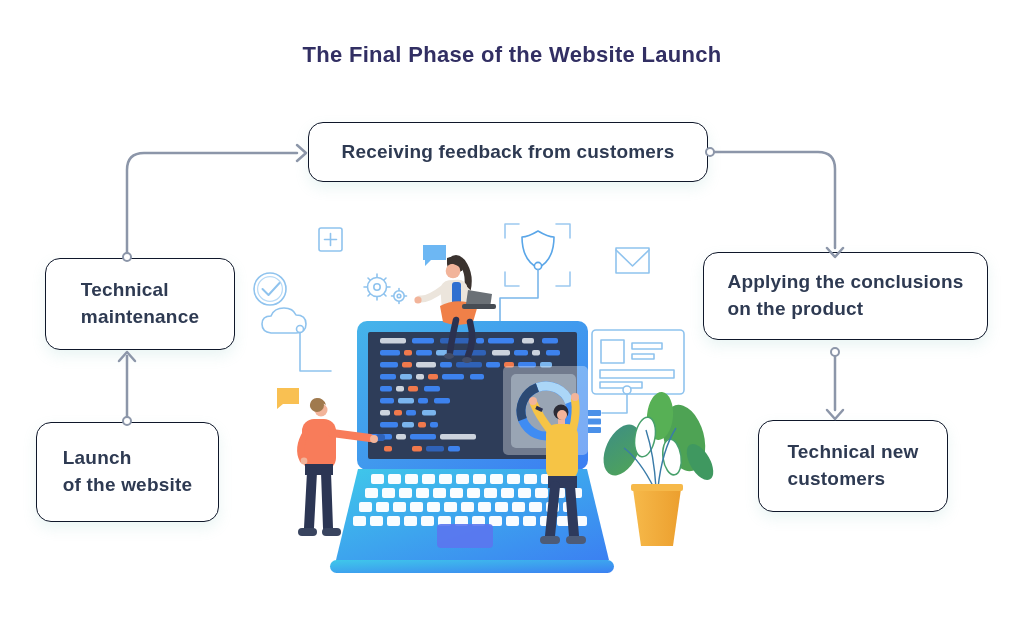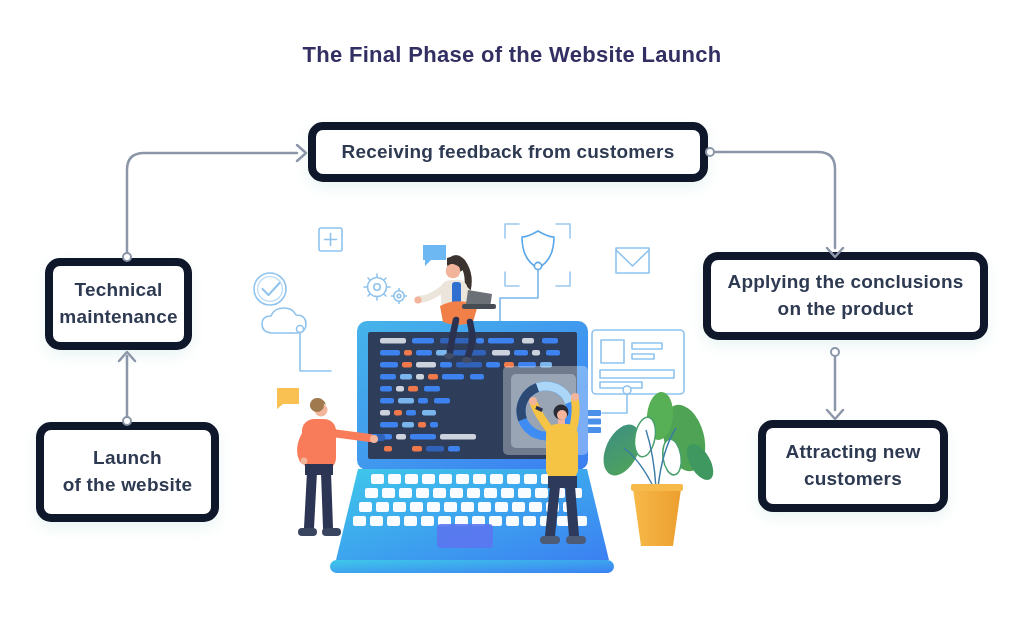--- a/index.html
+++ b/index.html
@@ -5,28 +5,28 @@
   html,body{margin:0;padding:0;}
   body{
     width:1024px;height:629px;position:relative;overflow:hidden;
     background:#ffffff;font-family:"Liberation Sans",sans-serif;
   }
   .title{
     position:absolute;top:42px;left:0;width:100%;text-align:center;
     font-size:22px;font-weight:bold;color:#322f63;letter-spacing:.3px;z-index:5;
   }
   .node{
-    position:absolute;background:#fff;border:8px solid #0f172a;border-radius:15px;
-    display:flex;align-items:center;justify-content:center;text-align:center;
+    position:absolute;background:#fff;border:1px solid #0f172a;border-radius:15px;
+    display:flex;align-items:center;justify-content:center;text-align:left;
     color:#2e3a52;font-weight:bold;z-index:3;box-sizing:border-box;padding:0 8px;
     box-shadow:0 6px 14px rgba(125,195,185,0.16);
   }
   .node span{white-space:pre-line;line-height:1.4;letter-spacing:.2px;}
   #node-receiving{left:308px;top:122px;width:400px;height:60px;font-size:19px;}
-  #node-technical{left:45px;top:258px;width:147px;height:92px;font-size:19px;}
+  #node-technical{left:45px;top:258px;width:190px;height:92px;font-size:19px;}
   #node-launch{left:36px;top:422px;width:183px;height:100px;font-size:19px;}
   #node-applying{left:703px;top:252px;width:285px;height:88px;font-size:19px;}
   #node-attracting{left:758px;top:420px;width:190px;height:92px;font-size:19px;}
   svg.layer{position:absolute;left:0;top:0;pointer-events:none;}
   #illustration{z-index:2;}
   #connectors{z-index:4;}
 </style>
 </head>
 <body>
 
@@ -41,21 +41,21 @@
 </div>
 <div class="node" id="node-launch">
   <span>Launch
 of the website</span>
 </div>
 <div class="node" id="node-applying">
   <span>Applying the conclusions
 on the product</span>
 </div>
 <div class="node" id="node-attracting">
-  <span>Attracting new
+  <span>Technical new
 customers</span>
 </div>
 
 <svg id="illustration" class="layer" width="1024" height="629" viewBox="0 0 1024 629">
   <defs>
     <linearGradient id="frameG" x1="0" y1="0" x2="1" y2="1">
       <stop offset="0" stop-color="#45b4ea"></stop>
         <stop offset="1" stop-color="#3c7ef2"></stop>
     </linearGradient>
     <linearGradient id="deckG" x1="0" y1="0" x2="1" y2="1">

